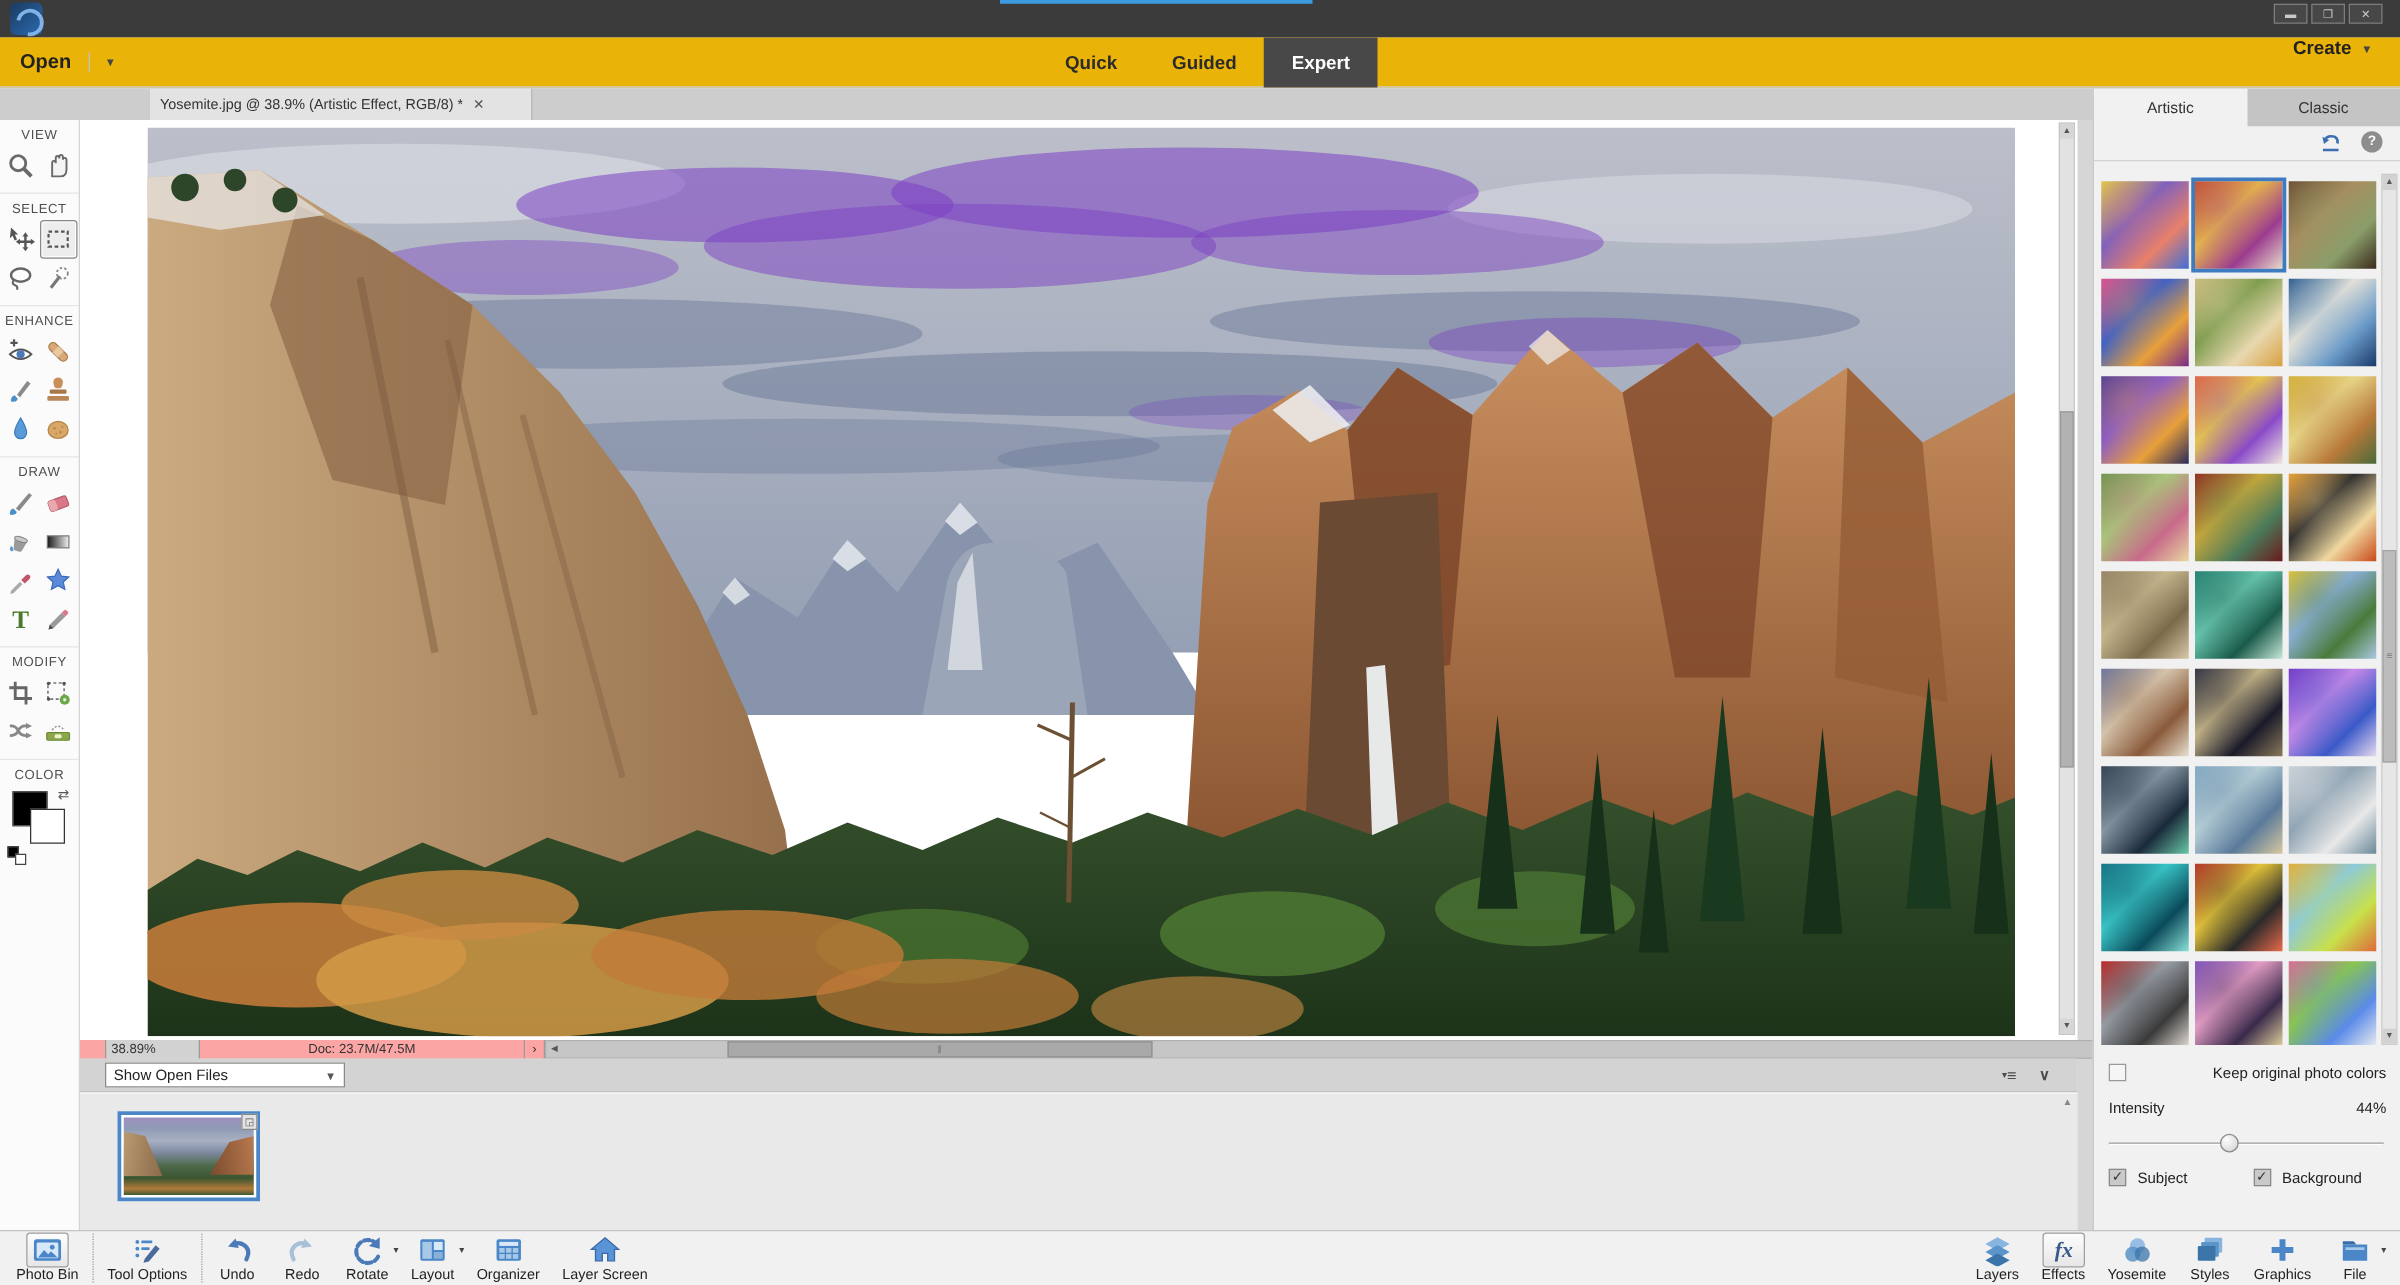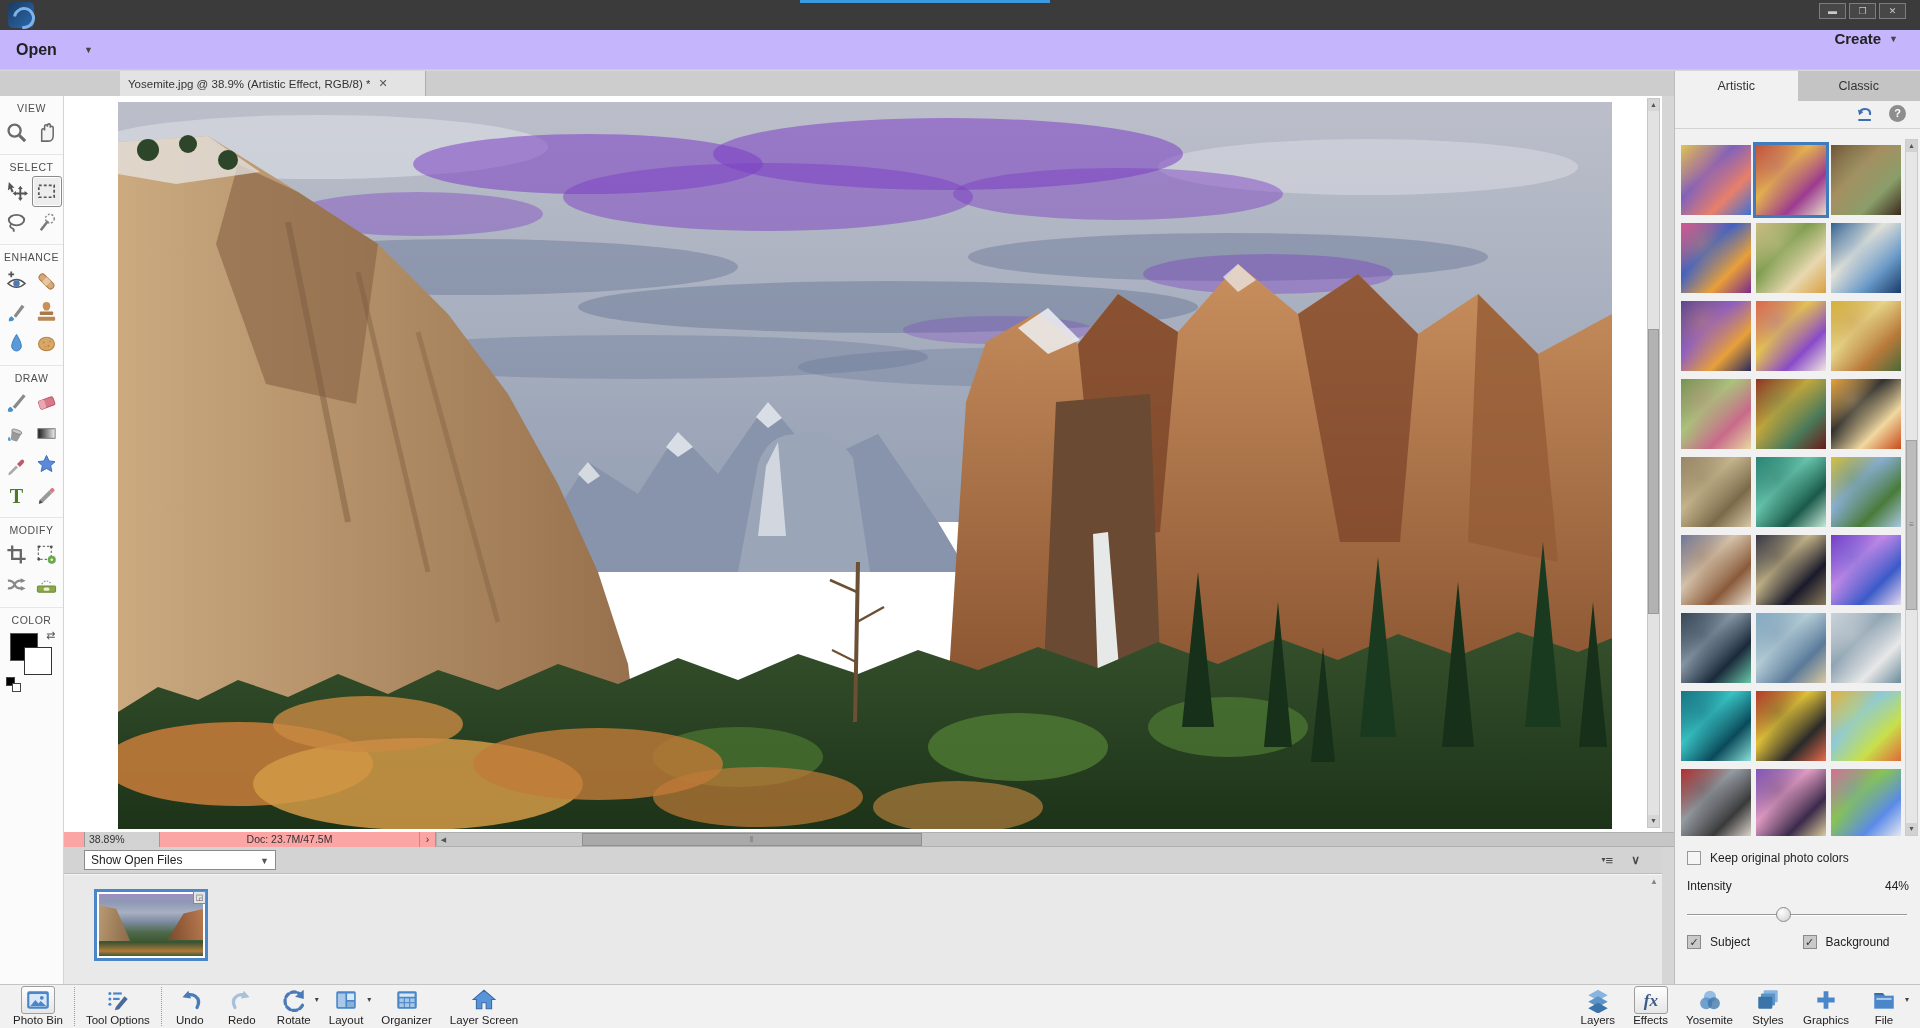--- a/index.html
+++ b/index.html
@@ -15,21 +15,21 @@
     background:linear-gradient(135deg,#1b3a5e,#2b6bb2); position:relative; }
   .logo::after { content:""; position:absolute; left:5px; top:5px; width:16px; height:16px;
     border-radius:50%; border:3px solid #7fb2e8; border-left-color:transparent; transform:rotate(-35deg); }
   .menu-item { color:#e8e8e8; font-size:12.5px; padding:0 13px; height:30px; line-height:30px; cursor:default; }
   .win-controls { position:absolute; right:14px; top:3px; display:flex; gap:3px; }
   .win-btn { width:27px; height:16px; border:1px solid #7d7d7d; background:#474747;
     color:#c9c9c9; font-size:9px; line-height:14px; text-align:center; }
 
   
   .actionbar { position:absolute; left:0; top:30px; width:1920px; height:40px;
-    background:#c4b5fd; border-bottom:1px solid #cccccc; }
+    background:#eab308; border-bottom:1px solid #cccccc; }
   .open-btn { position:absolute; left:16px; top:0; height:40px; display:flex; align-items:center; }
   .open-label { font-size:16px; font-weight:bold; color:#222; }
   .open-arrow { margin-left:14px; padding-left:12px; border-left:1px solid #c2c2c2;
     font-size:9px; color:#444; height:16px; line-height:16px; }
   .modes { position:absolute; left:830px; top:0; height:40px; display:flex; }
   .mode-btn { height:40px; padding:0 22px; font-size:15px; font-weight:bold; color:#2b2b2b;
     display:flex; align-items:center; }
   .mode-btn.active { background:#484848; color:#ffffff; }
   .top-right { position:absolute; right:22px; top:0; height:40px; display:flex; gap:50px; align-items:center;flex-direction:column; }
   .tr-btn { font-size:15px; font-weight:bold; color:#222; display:flex; align-items:center; gap:8px; }
@@ -121,21 +121,21 @@
   .panel-vscroll { position:absolute; right:2px; top:68px; width:13px; height:697px; background:#e6e6e6; border:1px solid #cccccc; }
   .panel-vscroll .arr { position:absolute; left:0; width:11px; height:12px; font-size:7px; color:#555; text-align:center; line-height:12px; background:#d2d2d2;}
   .panel-vscroll .thumbv { position:absolute; left:0; top:300px; width:11px; height:170px; background:#bcbcbc; border:1px solid #a2a2a2;
     color:#777; font-size:8px; text-align:center; line-height:168px; }
 
   .panel-controls { position:absolute; left:0; top:772px; width:246px; height:141px; font-size:12px; color:#222; }
   .ctl-row { position:absolute; left:12px; right:12px; display:flex; align-items:center; gap:9px; }
   .checkbox { width:14px; height:14px; border:1px solid #999; background:#f5f5f5; font-size:11px;
     line-height:12px; text-align:center; color:#333; }
   .checkbox.checked { background:#c9c9c9; border-color:#8a8a8a; }
-  .row-keep { top:8px; }
+  .row-keep { top:8px;justify-content:space-between; }
   .row-intensity { top:36px; }
   .row-intensity .val { margin-left:auto; }
   .slider { position:absolute; left:12px; right:14px; top:64px; height:16px; }
   .slider .track { position:absolute; left:0; right:0; top:7px; height:2px; background:#9a9a9a; border-bottom:1px solid #fdfdfd; }
   .slider .knob { position:absolute; top:0; width:15px; height:15px; border-radius:50%;
     background:radial-gradient(circle at 35% 30%,#fdfdfd,#cfcfcf); border:1px solid #8a8a8a; }
   .row-checks { top:92px; }
   .row-checks .pair { display:flex; align-items:center; gap:9px; width:108px; }
 
   
@@ -166,20 +166,25 @@
         <span class="win-btn">❐</span>
         <span class="win-btn">✕</span>
       </div>
   </div>
 
   <div class="actionbar">
     <div class="open-btn">
       <span class="open-label">Open</span>
       <span class="open-arrow">▼</span>
     </div>
+    <div class="modes" id="modes">
+        <div class="mode-btn">Quick</div>
+        <div class="mode-btn">Guided</div>
+        <div class="mode-btn active">Expert</div>
+      </div>
     <div class="top-right">
       <div class="tr-btn">
         <span>Create</span>
         <span class="dd">▼</span>
       </div>
       <div class="tr-btn">
         <span>Share</span>
         <span class="dd">▼</span>
       </div>
     </div>

